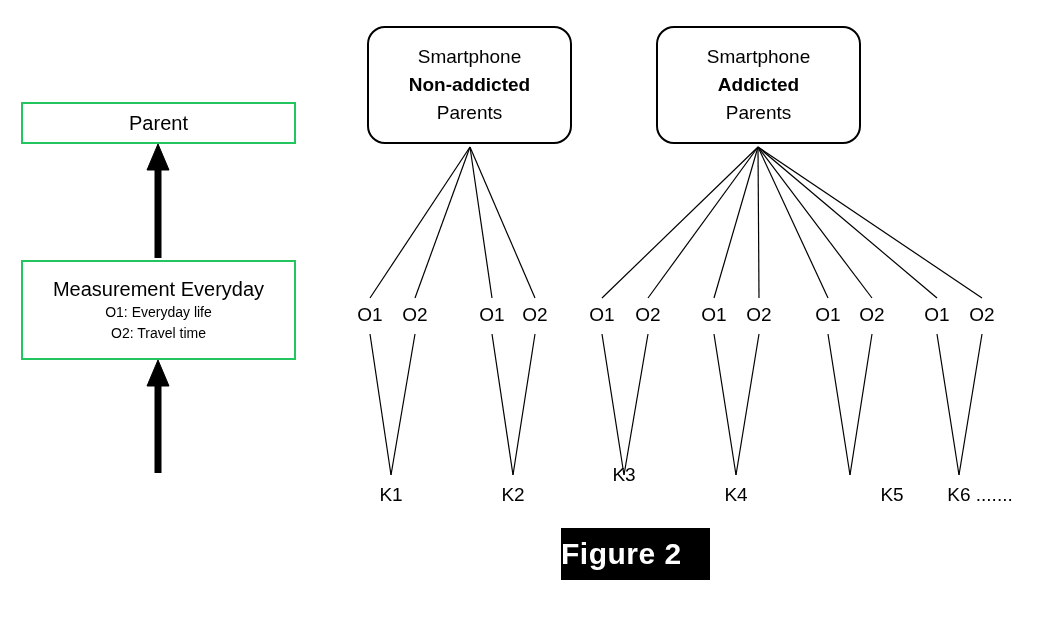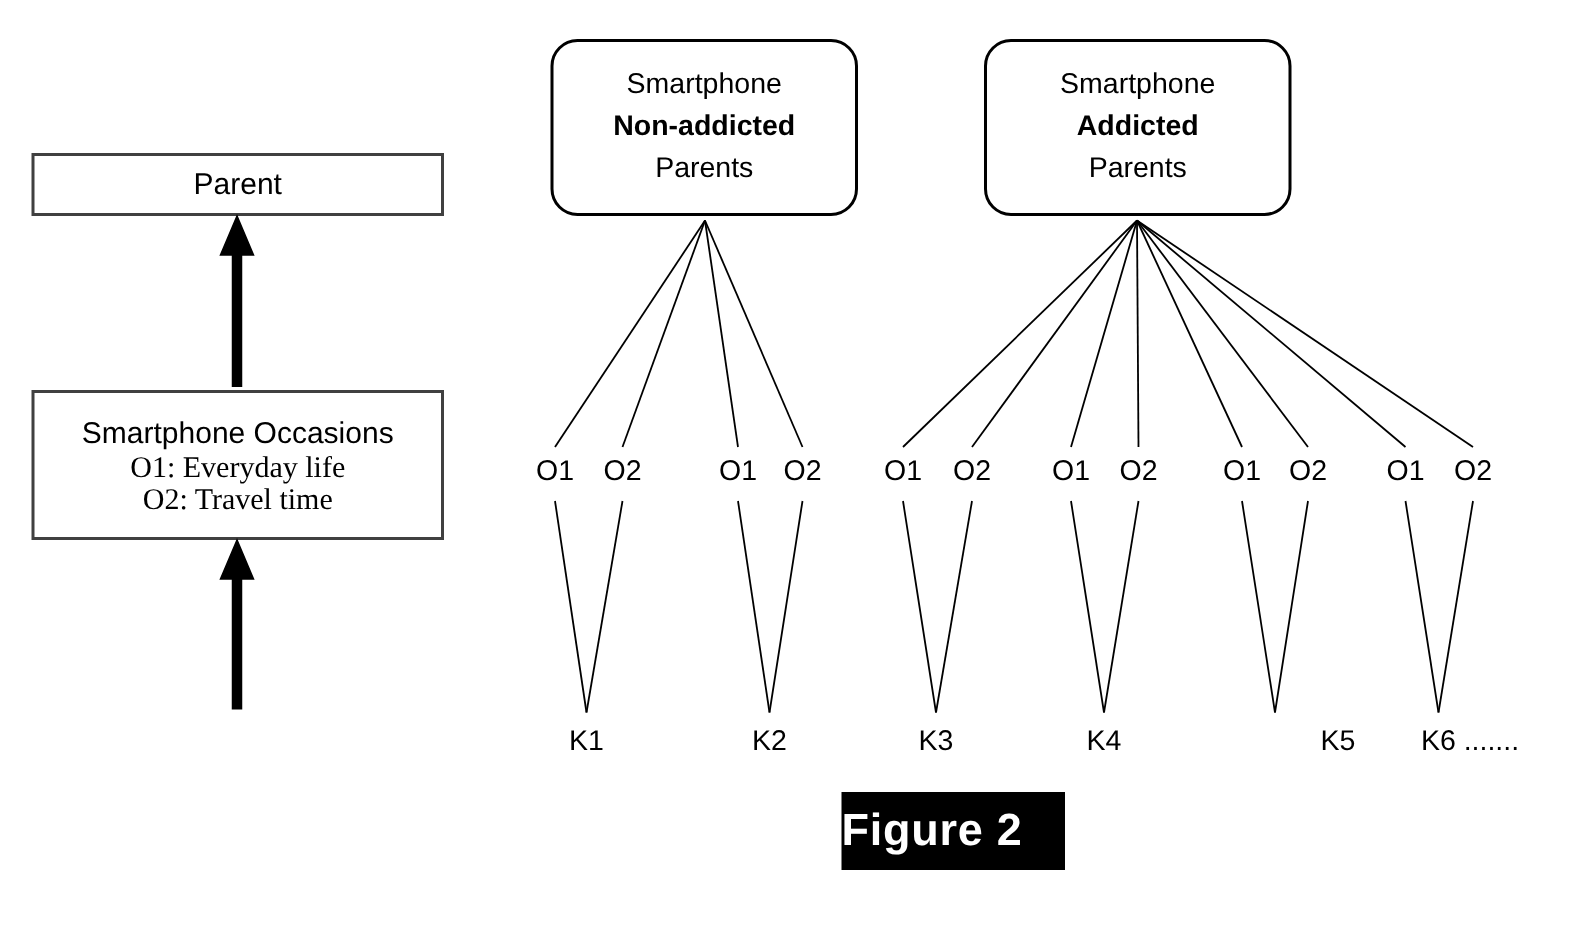--- a/index.html
+++ b/index.html
@@ -23,40 +23,39 @@
     position: absolute;
     left: 0;
     top: 0;
     width: 1054px;
     height: 620px;
   }
   
   .rect-node {
     position: absolute;
     box-sizing: border-box;
-    border: 2px solid #404040;
+    border: 2px solid #22c55e;
     background: #ffffff;
     display: flex;
     flex-direction: column;
     align-items: center;
     justify-content: center;
     text-align: right;
   }
   .rect-title {
     font-size: 20px;
     line-height: 26px;
     color: #000000;
     white-space: nowrap;
   }
   .rect-sub {
-    font-size: 20px;
+    font-size: 14px;
     line-height: 21px;
     color: #000000;
     white-space: nowrap;
-    font-family: Liberation Serif, serif;
   }
   
   .round-node {
     position: absolute;
     box-sizing: border-box;
     border: 2px solid #000000;
     border-radius: 18px;
     background: #ffffff;
     display: flex;
     flex-direction: column;
@@ -98,21 +97,21 @@
 </head>
 <body>
 
 <div id="canvas">
 
   <div class="rect-node" style="left:21px; top:102px; width:275px; height:42px;">
     <div class="rect-title">Parent</div>
   </div>
 
   <div class="rect-node" style="left:21px; top:260px; width:275px; height:100px;">
-    <div class="rect-title">Smartphone Occasions</div>
+    <div class="rect-title">Measurement Everyday</div>
     <div class="rect-sub">O1: Everyday life</div>
     <div class="rect-sub">O2: Travel time</div>
   </div>
 
 
   <svg class="svg-layer" viewBox="0 0 1054 620" xmlns="http://www.w3.org/2000/svg">
 
     <g stroke="#000000" fill="#000000">
       <line x1="158" y1="258" x2="158" y2="166" stroke-width="7"></line>
       <polygon points="158,144 147,170 169,170"></polygon>
@@ -187,21 +186,21 @@
   <div class="leaf-label" style="left:759px; top:304px;">O2</div>
 
   <div class="leaf-label" style="left:828px; top:304px;">O1</div>
   <div class="leaf-label" style="left:872px; top:304px;">O2</div>
 
   <div class="leaf-label" style="left:937px; top:304px;">O1</div>
   <div class="leaf-label" style="left:982px; top:304px;">O2</div>
 
   <div class="leaf-label" style="left:391px; top:484px;">K1</div>
   <div class="leaf-label" style="left:513px; top:484px;">K2</div>
-  <div class="leaf-label" style="left:624px; top:484px;">K3</div>
+  <div class="leaf-label" style="left:624px; top:464px;">K3</div>
   <div class="leaf-label" style="left:736px; top:484px;">K4</div>
   <div class="leaf-label" style="left:892px; top:484px;">K5</div>
   <div class="leaf-label" style="left:980px; top:484px;">K6 .......</div>
 
   <div class="figure-caption" style="left:561px; top:528px; width:149px; height:52px;">
     <span>Figure 2</span>
   </div>
 
 </div>
 

